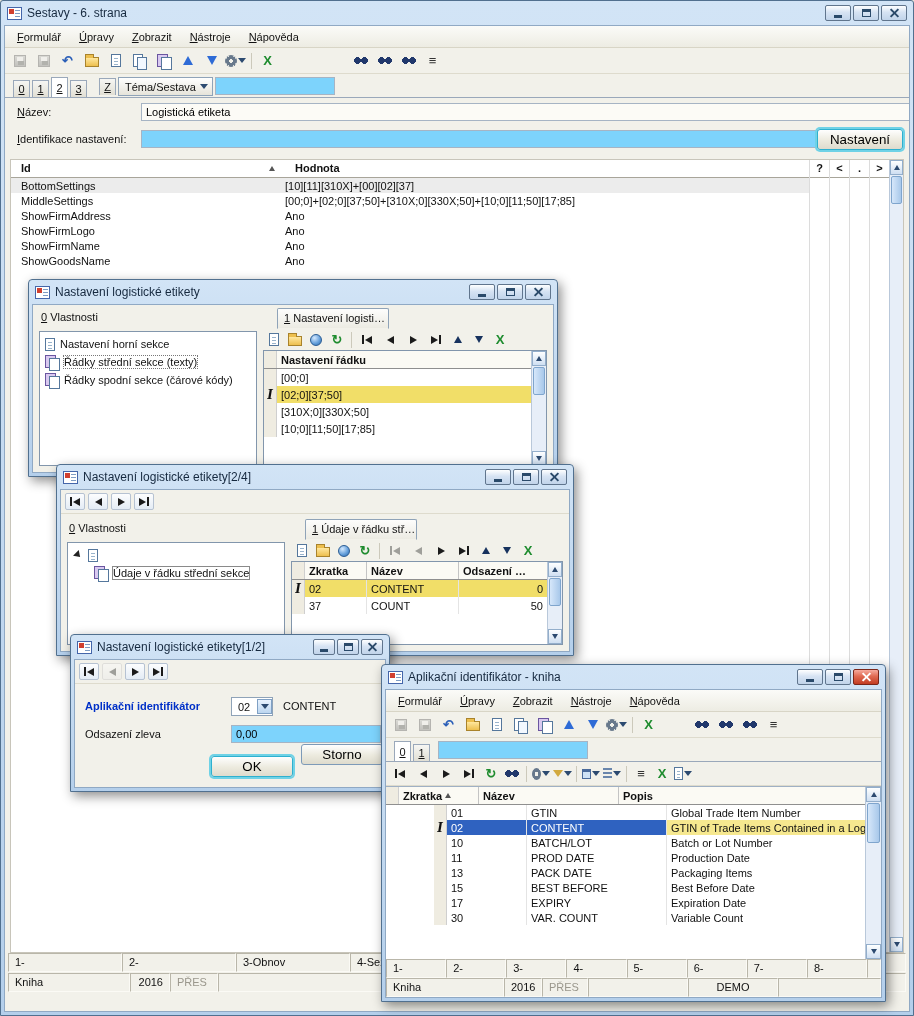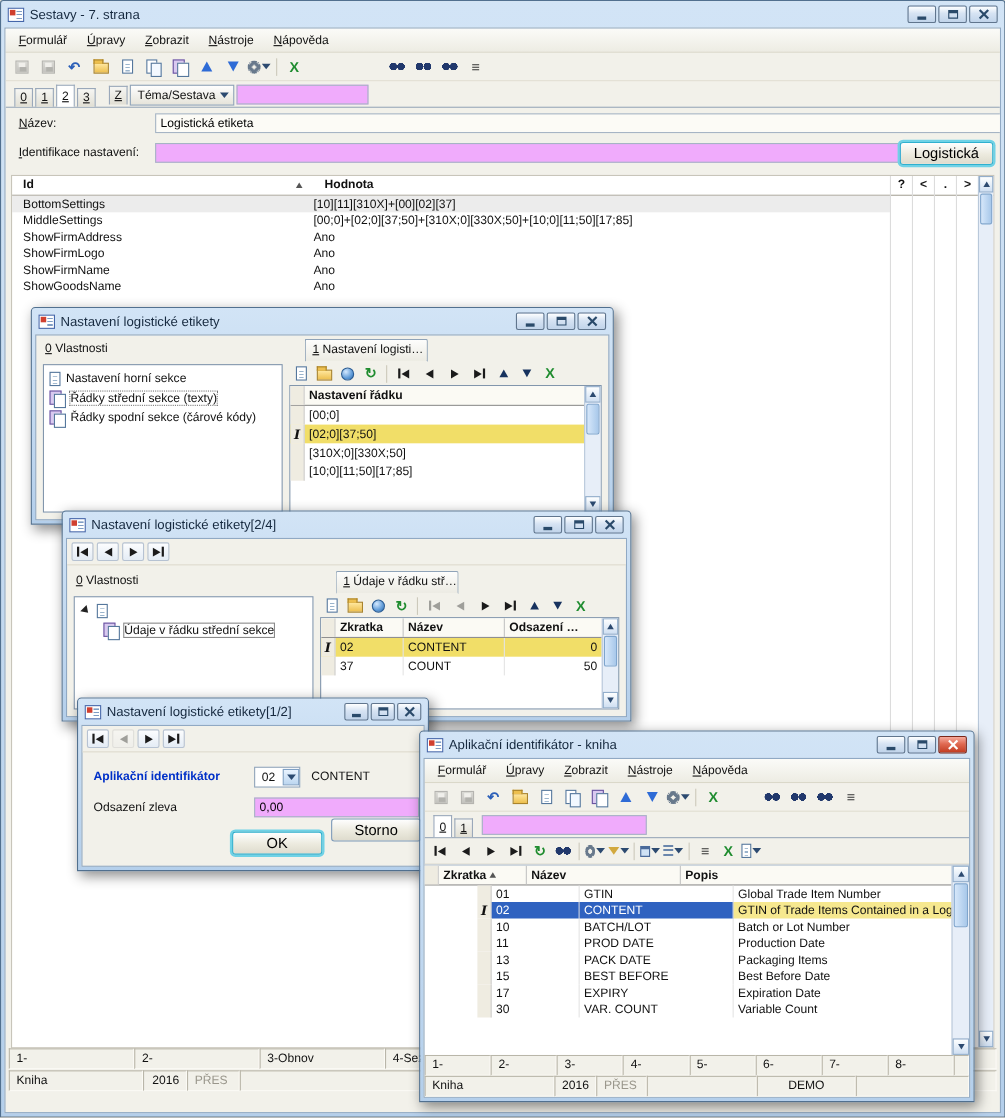--- a/index.html
+++ b/index.html
@@ -90,21 +90,21 @@
   .tabrow { display:flex; align-items:flex-end; height:24px; padding:2px 4px 0 8px; gap:2px;
             background:#f2f1ea; border-bottom:1px solid #9aa8ba; position:relative; }
   .tab-num { display:inline-block; min-width:17px; height:17px; padding:2px 4px 0; text-align:center;
              border:1px solid #9aa8ba; border-bottom:none; background:linear-gradient(#f6f6f3,#e1dfd4); }
   .tab-num.active { background:#fff; height:20px; padding-top:4px; position:relative; z-index:2; }
   .zgap { width:8px; }
   .combo { display:flex; align-items:center; height:19px; border:1px solid #8fa3b8;
            background:linear-gradient(#fefefe,#e6e4da); padding-left:6px; margin-bottom:1px; }
   .combo .dd { margin:0 4px; }
   .field { height:18px; border:1px solid #a6b4c4; background:#fff; padding:1px 4px; font:inherit; }
-  .yellow { background:#f0abfc; }
+  .yellow { background:#7dd3fc; }
   .pbtn { height:21px; border:1px solid #7d9ab8; border-radius:3px; padding:0 12px;
           background:linear-gradient(#fefefe,#eceade 55%,#dedbcd);
           display:flex; align-items:center; justify-content:center; }
   .focus-cyan { border-color:#2fb0cf; box-shadow:0 0 0 2px #6fd2e6; }
   .big-tab { position:absolute; width:112px; height:21px; padding:3px 6px 0; white-space:nowrap; overflow:hidden;
              border:1px solid #8fa3b8; border-bottom-color:#f2f1ea; border-radius:2px 2px 0 0;
              background:linear-gradient(#fdfdfc,#ecebe3); z-index:2; }
 
   
   .tree { position:absolute; background:#fff; border:1px solid #8296ac; padding:3px 2px; overflow:hidden; }
@@ -175,21 +175,21 @@
   .w5-c1 { width:80px; } .w5-c2 { width:140px; } .w5-c3 { flex:1; }
 </style>
 </head>
 <body>
 
 <div id="screen">
 
   <div class="xwin noshadow" id="win-main">
     <div class="tbar">
       <span class="app-ico"></span>
-      <span class="ttl">Sestavy - 7. strana</span>
+      <span class="ttl">Sestavy - 6. strana</span>
       <span class="cap-btns">
         <span class="cap-btn">
             <span class="g-min"></span>
           </span>
         <span class="cap-btn">
             <span class="g-max"></span>
           </span>
         <span class="cap-btn">
             <span class="g-x"></span>
           </span>
@@ -270,21 +270,21 @@
         <input class="field yellow" style="width: 120px; margin-bottom: 2px;">
       </div>
 
       <div id="mw-field1">
         <span class="flabel fl">Název:</span>
         <input class="field" style="position: absolute; left: 136px; top: 1px; width: 770px; background: rgb(252, 251, 246);" value="Logistická etiketa">
       </div>
       <div id="mw-field2">
         <span class="flabel fl">Identifikace nastavení:</span>
         <input class="field yellow" style="position: absolute; left: 136px; top: 1px; width: 688px;">
-        <button class="pbtn fl focus-cyan" style="position:absolute; right:6px; top:0px;">Logistická</button>
+        <button class="pbtn fl focus-cyan" style="position:absolute; right:6px; top:0px;">Nastavení</button>
       </div>
 
       <div id="mw-table">
         <div class="mt-head">
           <span style="position:absolute; left:10px; top:2px;">Id</span>
           <span class="sort-mark" style="position:absolute; left:258px; top:6px;"></span>
           <span style="position:absolute; left:284px; top:2px;">Hodnota</span>
         </div>
         <div class="mt-rows">
           <div class="mt-row cur">

